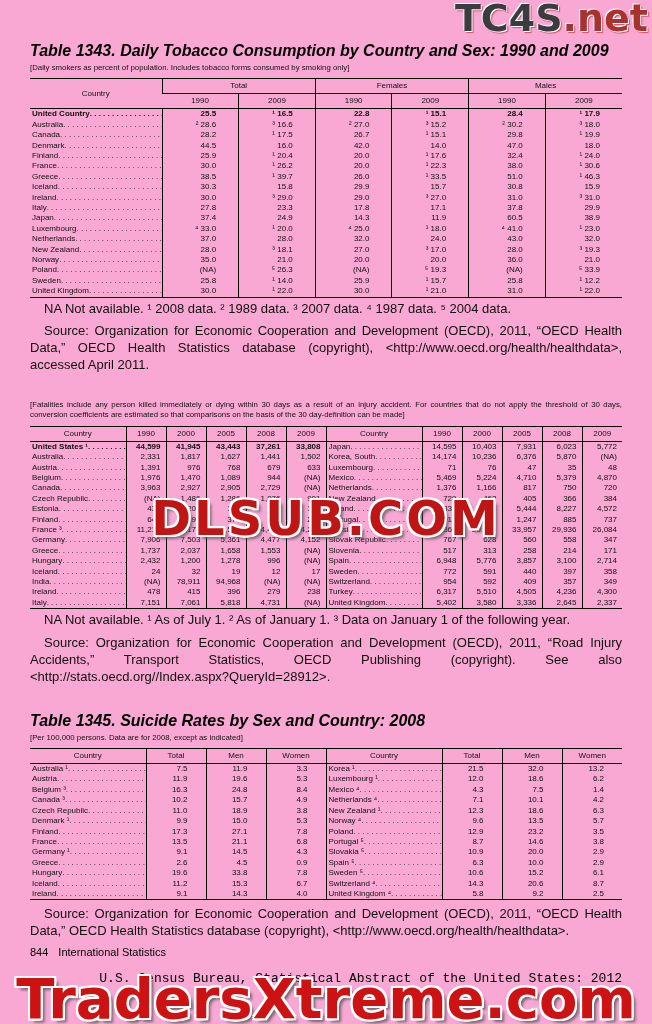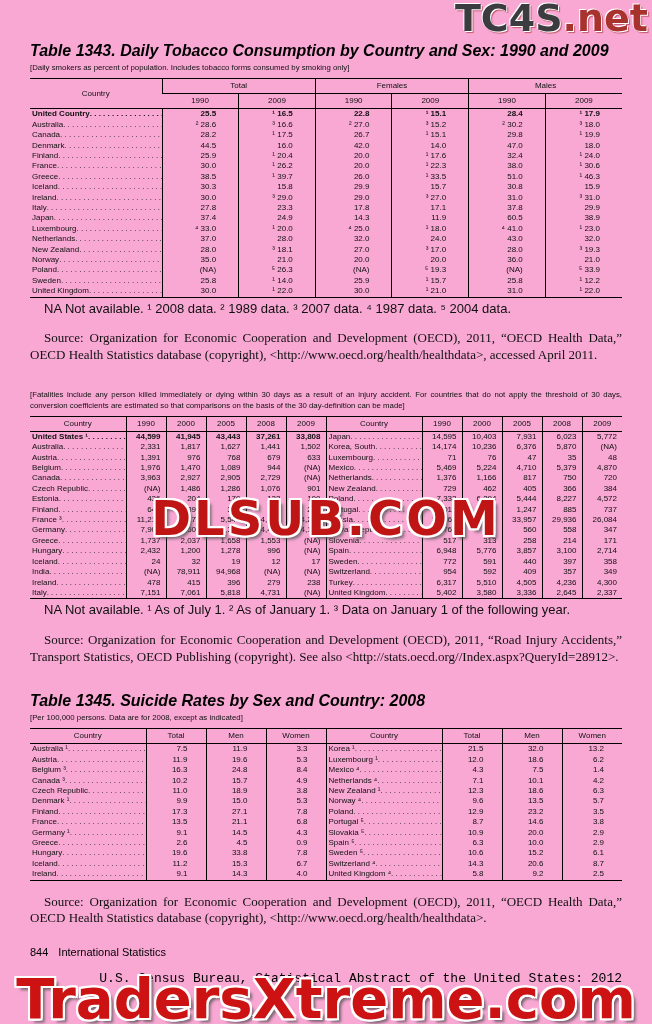--- a/index.html
+++ b/index.html
@@ -39,21 +39,21 @@
   .cname { white-space:nowrap; flex:0 0 auto; }
   .dots { flex:1 1 auto; overflow:hidden; white-space:nowrap; }
   .dots::before { content:" . . . . . . . . . . . . . . . . . . . . . . . . . . . . . . . . . . . ."; }
   td.num { text-align:right; }
   .t1343 td.num { padding-right:22px; }
   .t1344 td.num { padding-right:5px; }
   .t1345 td.num { padding-right:18px; }
   .bold { font-weight:bold; }
 
   .fn { font-size:13px; line-height:1.3; margin:3px 0 0 0; text-indent:14px; text-align:justify; }
-  .fn.src { margin-top:13px;font-family:Liberation Serif, serif; }
+  .fn.src { margin-top:6px; }
 
   .footer-left { position:absolute; left:30px; top:946px; font-size:11px; color:#000; }
   .footer-left .pageno { margin-right:10px; }
   .footer-right { position:absolute; right:30px; top:971px; font-size:13px; color:#000; z-index:1;font-family:Liberation Mono, monospace; }
 
   .wm { position:absolute; font-weight:bold; white-space:nowrap; z-index:5;
         font-family:"DejaVu Sans", sans-serif; pointer-events:none; }
   .wm-top { top:-4px; right:4px; font-size:38px; color:#3c3c40;
     text-shadow:-1px -1px 0 #fff, 1px 1px 0 #fff, 2px 2px 1px rgba(150,25,25,.55); }
   .wm-top .wm-suffix { color:#a8322e; }

